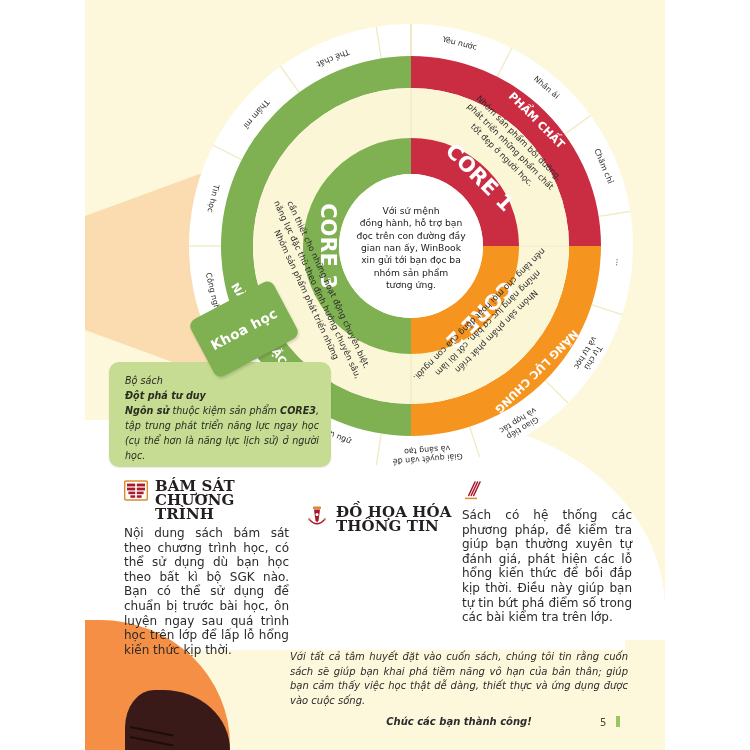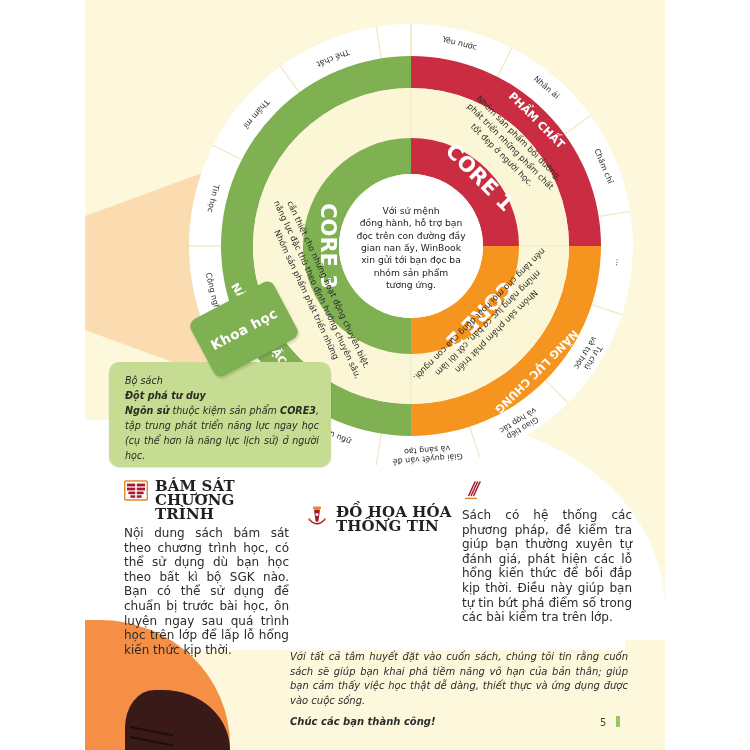--- a/index.html
+++ b/index.html
@@ -51,21 +51,21 @@
   .feat.c3{left:350px;width:170px;}
   .feat-head{display:flex;align-items:flex-start;gap:7px;margin-bottom:5px;}
   .feat-title{font-family:"DejaVu Serif","Liberation Serif",serif;font-weight:bold;
               font-size:15px;line-height:14px;color:#231f1e;letter-spacing:.1px;}
   .feat-body{font-size:12px;line-height:14.6px;color:#2b2b2b;text-align:justify;}
   .ic{width:24px;height:24px;flex:0 0 24px;}
 
   
   .closing{position:absolute;left:290px;top:650px;width:338px;font-style:italic;
            font-size:10px;line-height:14.6px;color:#2b2b2b;text-align:justify;}
-  .closing .wish{display:block;text-align:left;font-weight:bold;margin-top:7px;}
+  .closing .wish{display:block;text-align:center;font-weight:bold;margin-top:7px;}
   .pagenum{position:absolute;left:600px;top:717px;font-size:10px;color:#4a4a1f;}
   .pagebar{position:absolute;left:616px;top:716px;width:4px;height:11px;background:#9cc464;}
 </style>
 </head>
 <body>
 
 <div id="page">
 
   <div class="page-bg"></div>
   <div class="bg-wedge"></div>

